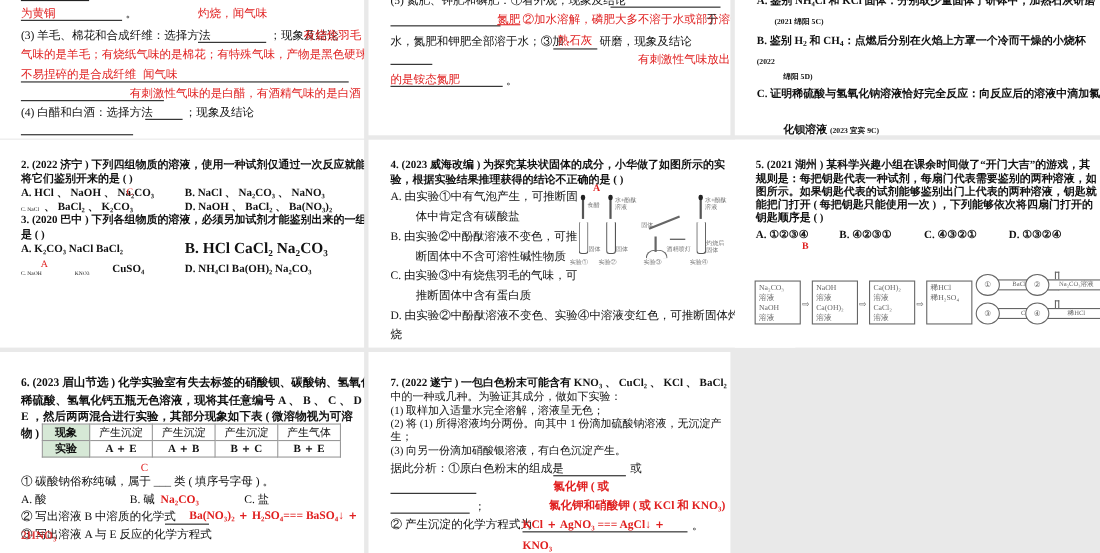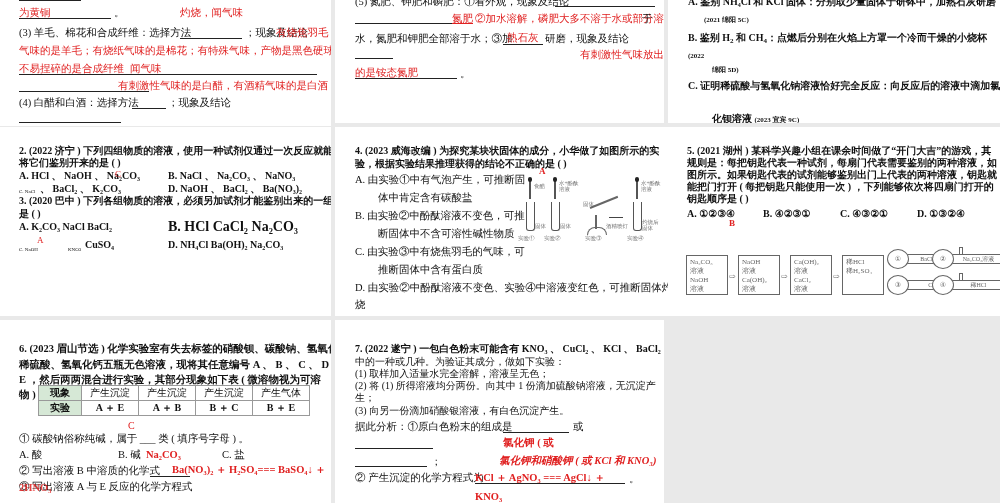--- a/index.html
+++ b/index.html
@@ -122,21 +122,21 @@
   <span class="t b" style="left:40px;top:55px;font-size:10px;">、 BaCl₂ 、 K₂CO₃</span>
   <span class="t b" style="left:168px;top:55px;font-size:10px;">D. NaOH 、 BaCl₂ 、 Ba(NO₃)₂</span>
 
   <span class="t b" style="left:19px;top:67px;font-size:10px;">3. (2020 巴中 ) 下列各组物质的溶液，必须另加试剂才能鉴别出来的一组</span>
   <span class="t b" style="left:19px;top:80px;font-size:10px;">是 (          )</span>
   <span class="t b" style="left:19px;top:93px;font-size:10px;">A. K₂CO₃     NaCl     BaCl₂</span>
   <span class="t b" style="left:168px;top:93px;font-size:14px;">B. HCl       CaCl₂        Na₂CO₃</span>
   <span class="t tiny" style="left:19px;top:116px;">C. NaOH</span>
   <span class="t red" style="left:37px;top:107px;font-size:9px;">A</span>
   <span class="t tiny" style="left:68px;top:116px;">KNO3</span>
-  <span class="t b" style="left:85px;top:111px;font-size:10px;">CuSO₄</span>
+  <span class="t b" style="left:102px;top:111px;font-size:10px;">CuSO₄</span>
   <span class="t b" style="left:168px;top:111px;font-size:10px;">D. NH₄Cl    Ba(OH)₂     Na₂CO₃</span>
 </div>
 
 <div class="panel p5">
   <span class="t b" style="left:20px;top:17px;font-size:10px;">4. (2023 威海改编 ) 为探究某块状固体的成分，小华做了如图所示的实</span>
   <span class="t b" style="left:20px;top:30px;font-size:10px;">验，根据实验结果推理获得的结论不正确的是 (          )</span>
   <span class="t red b" style="left:204px;top:38px;font-size:9px;">A</span>
 
   <span class="t" style="left:20px;top:46px;">A. 由实验①中有气泡产生，可推断固</span>
   <span class="t" style="left:43px;top:64px;">体中肯定含有碳酸盐</span>
@@ -280,20 +280,20 @@
   <span class="t" style="left:20px;top:71px;font-size:10px;">生；</span>
   <span class="t" style="left:20px;top:84px;font-size:10px;">(3) 向另一份滴加硝酸银溶液，有白色沉淀产生。</span>
   <span class="t" style="left:20px;top:100px;">据此分析：①原白色粉末的组成是</span>
   <div class="line" style="left:168px;top:112px;width:66px;"></div>
   <span class="t" style="left:238px;top:100px;">或</span>
 
   <div class="line" style="left:20px;top:128px;width:78px;"></div>
   <span class="t red b" style="left:168px;top:116px;">氯化钾 ( 或</span>
   <div class="line" style="left:20px;top:146px;width:72px;"></div>
   <span class="t" style="left:96px;top:135px;">；</span>
-  <span class="t red b" style="left:164px;top:134px;font-style:italic;">氯化钾和硝酸钾 ( 或 KCl 和 KNO₃)</span>
+  <span class="t red b" style="left:164px;top:134px;">氯化钾和硝酸钾 ( 或 KCl 和 KNO₃)</span>
 
   <span class="t" style="left:20px;top:151px;">② 产生沉淀的化学方程式为</span>
   <div class="line" style="left:140px;top:163px;width:150px;"></div>
   <span class="t red b" style="left:140px;top:151px;">KCl ＋ AgNO₃ === AgCl↓ ＋</span>
   <span class="t" style="left:294px;top:152px;">。</span>
   <span class="t red b" style="left:140px;top:170px;">KNO₃</span>
 </div>
 
 </body></html>

